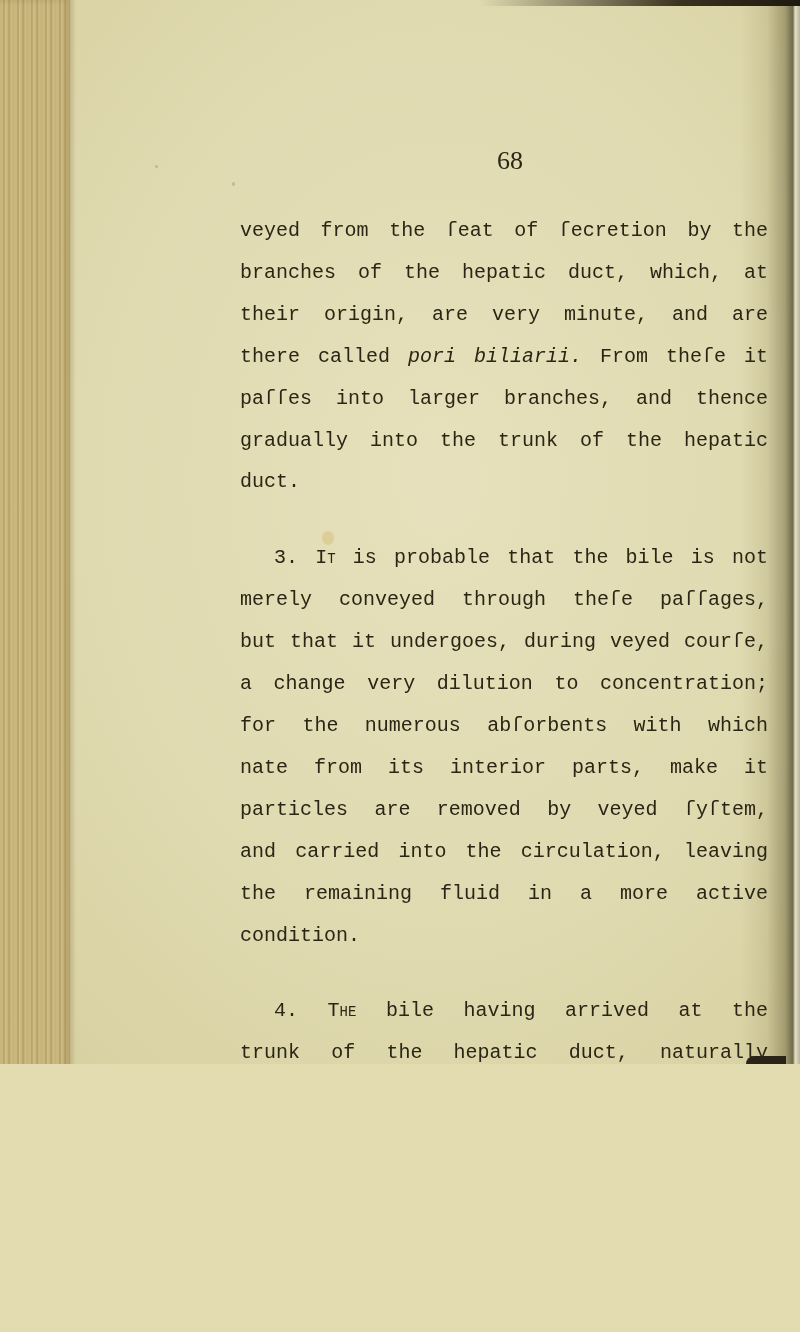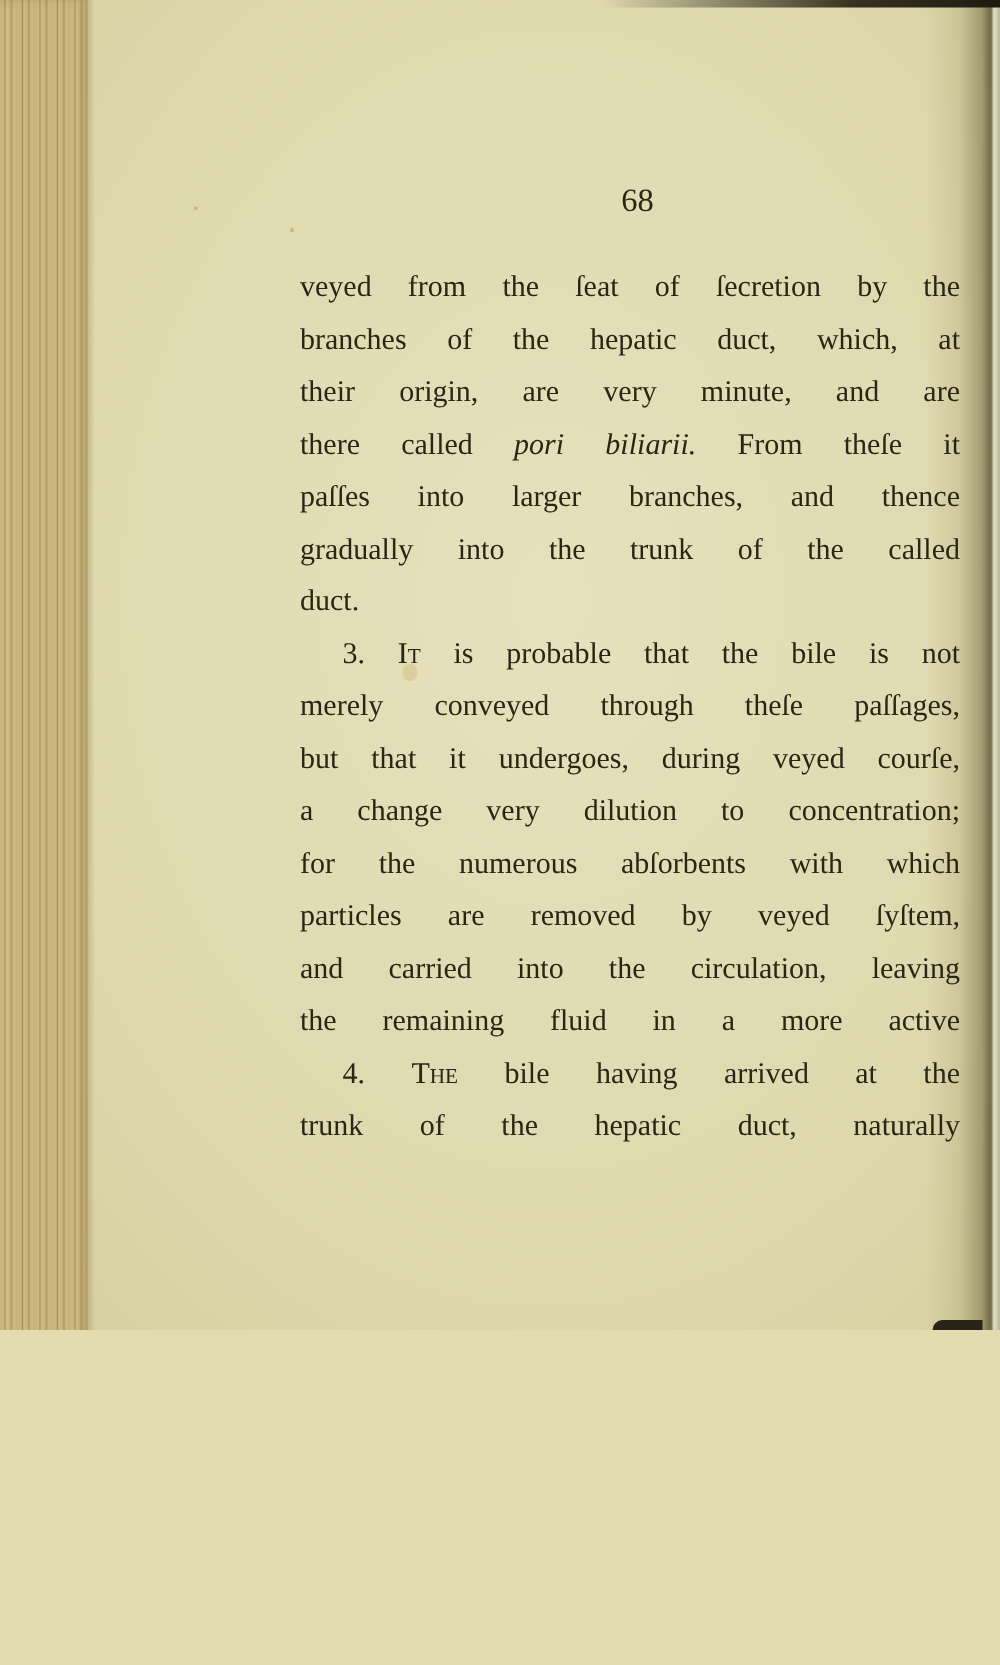--- a/index.html
+++ b/index.html
@@ -64,37 +64,38 @@
       text-align: center;
       font-family: "Liberation Serif", "DejaVu Serif", serif;
       font-size: 26px;
       color: #2c2616;
     }
     .text-block {
       position: absolute;
       left: 240px;
       top: 210px;
       width: 528px;
-      font-family: Liberation Serif, serif;
-      font-size: 24px;
+      font-family: Liberation Mono, monospace;
+      font-size: 20px;
       line-height: 41.9px;
       color: #2b2515;
       text-align: justify;
     }
     .line {
       display: block;
       white-space: nowrap;
       text-align: justify;
       text-align-last: justify;
     }
     .line.last {
       text-align-last: left;
     }
     .line.indent {
       padding-left: 34px;
+      margin-top: 34px;
     }
     .sc {
       font-variant: small-caps;
     }
     .it {
       font-style: italic;
     }
     .spot {
       position: absolute;
       border-radius: 50%;
@@ -117,28 +118,30 @@
 
   <div class="folio">68</div>
 
   <div class="text-block">
 
     <span class="line">veyed from the ſeat of ſecretion by the</span>
     <span class="line">branches of the hepatic duct, which, at</span>
     <span class="line">their origin, are very minute, and are</span>
     <span class="line"><span>there called </span><span class="it">pori biliarii.</span><span> From theſe it</span></span>
     <span class="line">paſſes into larger branches, and thence</span>
-    <span class="line">gradually into the trunk of the called</span>
+    <span class="line">gradually into the trunk of the hepatic</span>
     <span class="line last">duct.</span>
 
     <span class="line indent"><span>3.</span> <span class="sc">It</span><span> is probable that the bile is not</span></span>
     <span class="line">merely conveyed through theſe paſſages,</span>
     <span class="line">but that it undergoes, during veyed courſe,</span>
     <span class="line">a change very dilution to concentration;</span>
     <span class="line">for the numerous abſorbents with which</span>
+    <span class="line">nate from its interior parts, make it</span>
     <span class="line">particles are removed by veyed ſyſtem,</span>
     <span class="line">and carried into the circulation, leaving</span>
     <span class="line">the remaining fluid in a more active</span>
+    <span class="line last">condition.</span>
 
     <span class="line indent"><span>4.</span> <span class="sc">The</span><span> bile having arrived at the</span></span>
     <span class="line">trunk of the hepatic duct, naturally</span>
   </div>
 </div>
 
 </body></html>

